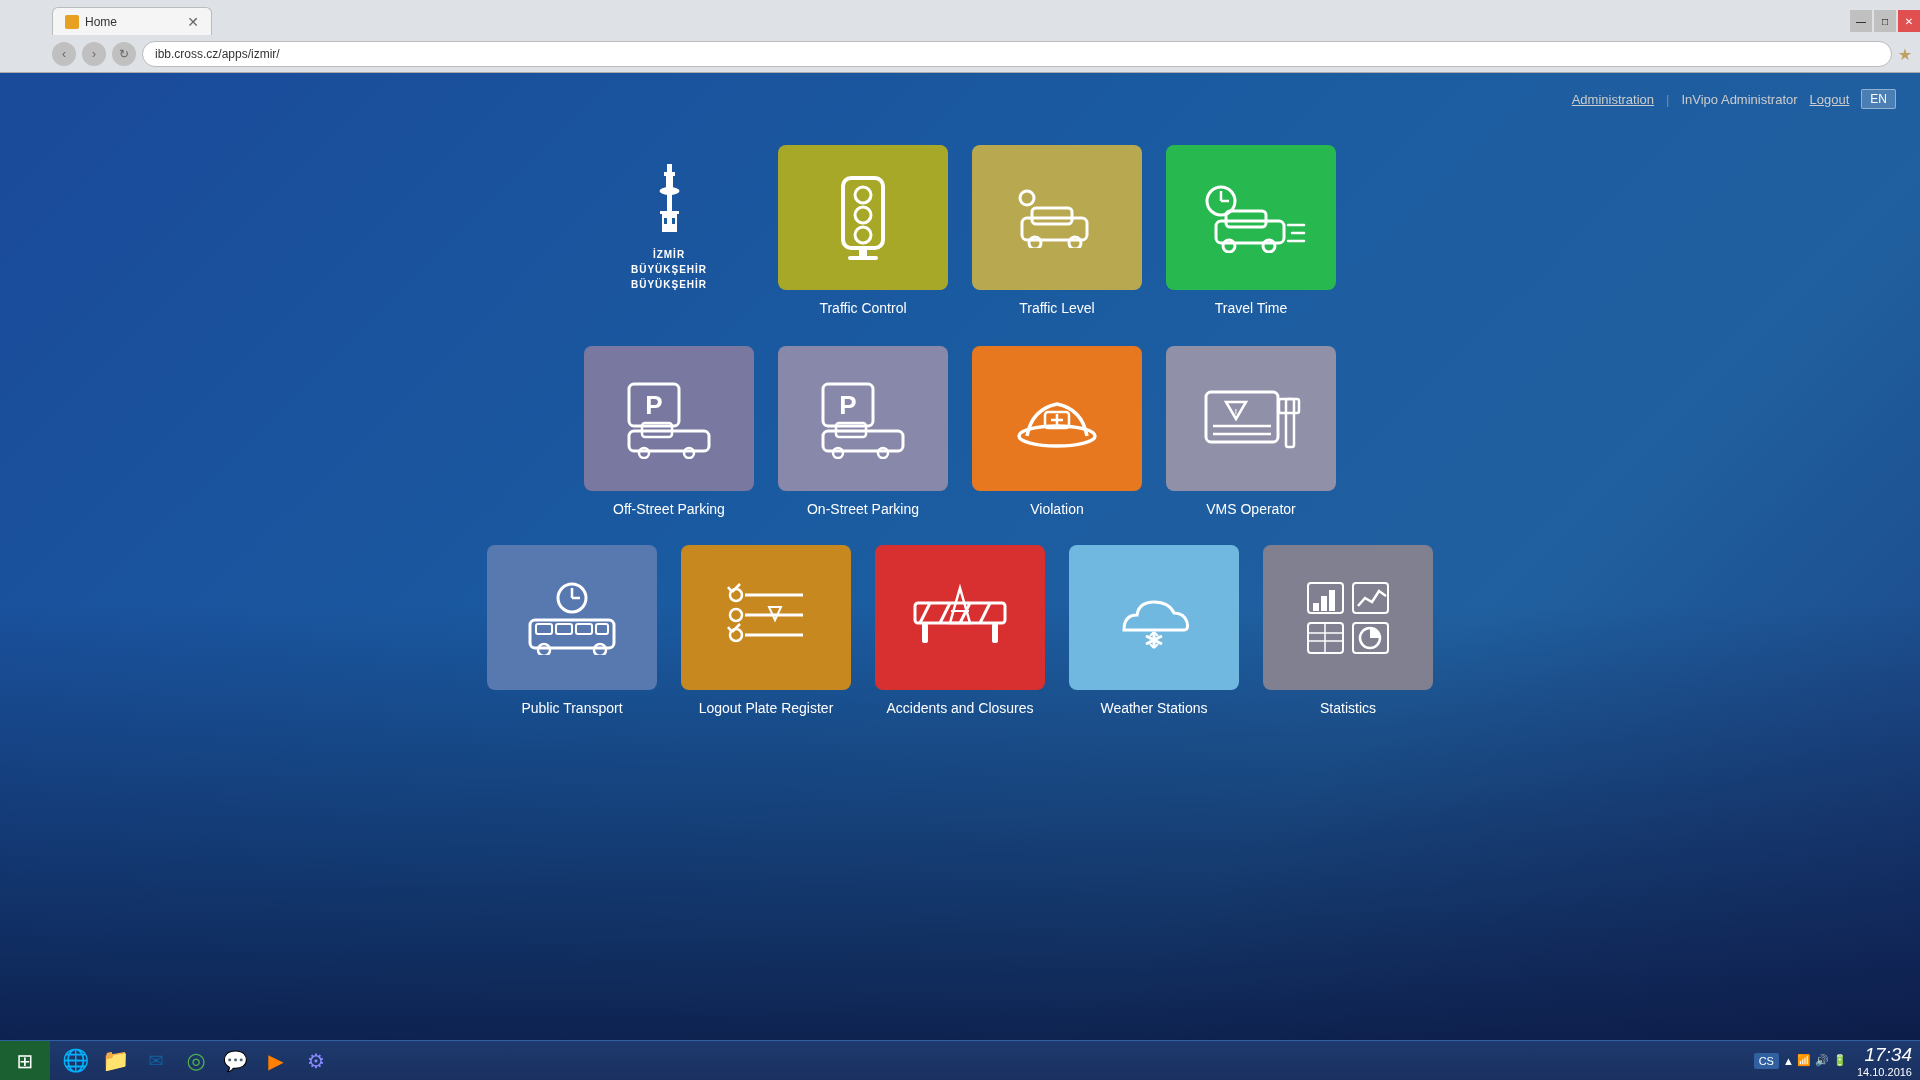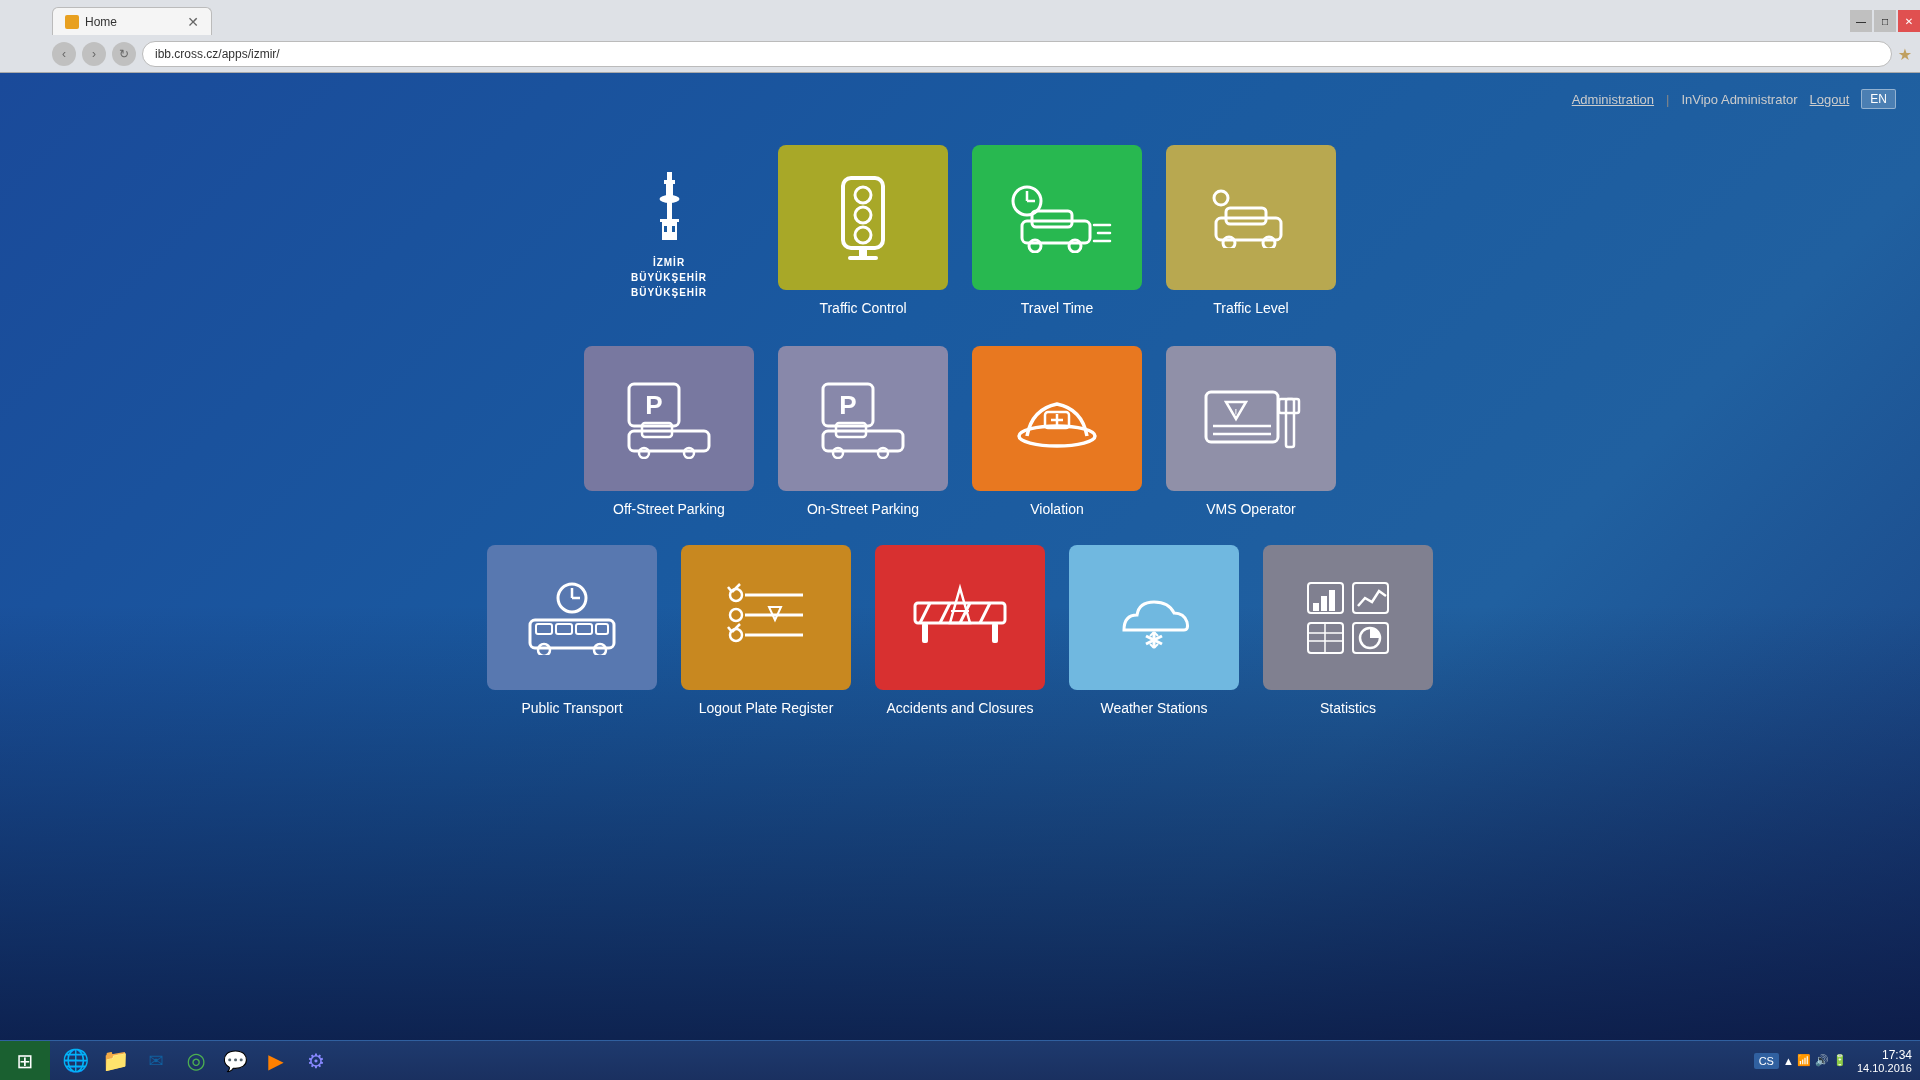--- a/index.html
+++ b/index.html
@@ -327,21 +327,21 @@
     <a class="nav-link">Logout</a>
     <button class="lang-btn">EN</button>
   </div>
 
   <div class="content">
     <div class="all-rows">
 
       <div class="row1">
 
         <div class="tile" style="justify-content:center; padding-top:10px;">
-          <div style="width:170px; height:145px; display:flex; align-items:flex-end; justify-content:center;">
+          <div style="width:170px; height:145px; display:flex; align-items:center; justify-content:center;">
             <div style="text-align:center; color:white;">
               
               <svg width="55" height="75" viewBox="0 0 55 75">
                 <rect x="25" y="0" width="5" height="8" fill="white"></rect>
                 <rect x="22" y="8" width="11" height="4" fill="white"></rect>
                 <rect x="24" y="12" width="7" height="15" fill="white"></rect>
                 <ellipse cx="27.5" cy="27" rx="10" ry="4" fill="white"></ellipse>
                 <rect x="25" y="27" width="5" height="20" fill="white"></rect>
                 <rect x="18" y="47" width="19" height="3" fill="white"></rect>
                 <rect x="20" y="50" width="15" height="18" fill="white"></rect>
@@ -366,53 +366,53 @@
               <circle cx="30" cy="42" r="8" fill="none" stroke="white" stroke-width="3"></circle>
               <circle cx="30" cy="62" r="8" fill="none" stroke="white" stroke-width="3"></circle>
               <rect x="26" y="75" width="8" height="10" fill="white"></rect>
               <rect x="15" y="83" width="30" height="4" rx="2" fill="white"></rect>
             </svg>
           </div>
           <div class="tile-label">Traffic Control</div>
         </div>
 
         <div class="tile">
+          <div class="tile-icon tile-tan">
+            <svg width="100" height="60" viewBox="0 0 100 60">
+
+              <circle cx="20" cy="10" r="7" fill="none" stroke="white" stroke-width="3"></circle>
+
+              <rect x="15" y="30" width="65" height="22" rx="5" fill="none" stroke="white" stroke-width="3"></rect>
+              <rect x="25" y="20" width="40" height="16" rx="4" fill="none" stroke="white" stroke-width="3"></rect>
+              <circle cx="28" cy="55" r="6" fill="none" stroke="white" stroke-width="3"></circle>
+              <circle cx="68" cy="55" r="6" fill="none" stroke="white" stroke-width="3"></circle>
+            </svg>
+          </div>
+          <div class="tile-label">Traffic Level</div>
+        </div>
+
+        <div class="tile">
           <div class="tile-icon tile-green">
             <svg width="110" height="70" viewBox="0 0 110 70">
 
               <circle cx="25" cy="18" r="14" fill="none" stroke="white" stroke-width="3"></circle>
               <line x1="25" y1="8" x2="25" y2="18" stroke="white" stroke-width="2.5"></line>
               <line x1="25" y1="18" x2="33" y2="18" stroke="white" stroke-width="2.5"></line>
 
               <rect x="20" y="38" width="68" height="22" rx="5" fill="none" stroke="white" stroke-width="3"></rect>
               <rect x="30" y="28" width="40" height="16" rx="4" fill="none" stroke="white" stroke-width="3"></rect>
               <circle cx="33" cy="63" r="6" fill="none" stroke="white" stroke-width="3"></circle>
               <circle cx="73" cy="63" r="6" fill="none" stroke="white" stroke-width="3"></circle>
 
               <line x1="92" y1="42" x2="108" y2="42" stroke="white" stroke-width="2.5" stroke-linecap="round"></line>
               <line x1="96" y1="50" x2="108" y2="50" stroke="white" stroke-width="2.5" stroke-linecap="round"></line>
               <line x1="92" y1="58" x2="108" y2="58" stroke="white" stroke-width="2.5" stroke-linecap="round"></line>
             </svg>
           </div>
           <div class="tile-label">Travel Time</div>
-        </div>
-
-        <div class="tile">
-          <div class="tile-icon tile-tan">
-            <svg width="100" height="60" viewBox="0 0 100 60">
-
-              <circle cx="20" cy="10" r="7" fill="none" stroke="white" stroke-width="3"></circle>
-
-              <rect x="15" y="30" width="65" height="22" rx="5" fill="none" stroke="white" stroke-width="3"></rect>
-              <rect x="25" y="20" width="40" height="16" rx="4" fill="none" stroke="white" stroke-width="3"></rect>
-              <circle cx="28" cy="55" r="6" fill="none" stroke="white" stroke-width="3"></circle>
-              <circle cx="68" cy="55" r="6" fill="none" stroke="white" stroke-width="3"></circle>
-            </svg>
-          </div>
-          <div class="tile-label">Traffic Level</div>
         </div>
       </div>
 
       <div class="grid-row" style="margin-bottom:28px;">
 
         <div class="tile">
           <div class="tile-icon tile-blue-gray">
             <svg width="90" height="80" viewBox="0 0 90 80">
               <rect x="5" y="5" width="50" height="42" rx="5" fill="none" stroke="white" stroke-width="3"></rect>
               <text x="30" y="35" font-size="26" fill="white" font-weight="bold" text-anchor="middle" font-family="Arial">P</text>
@@ -601,17 +601,17 @@
     <div class="taskbar-icon" style="color:#ff8000; font-size:20px;">▶</div>
     <div class="taskbar-icon" style="color:#8888ff; font-size:20px;">⚙</div>
   </div>
   <div class="taskbar-sys">
     <span style="background:#3060a0; padding:2px 5px; border-radius:2px;">CS</span>
     <span>▲</span>
     <span>📶</span>
     <span>🔊</span>
     <span>🔋</span>
     <div style="text-align:right; padding-left:6px;">
-      <div style="font-size:12px;">17:34</div>
+      <div style="font-size:19px;font-style:italic;">17:34</div>
       <div style="font-size:11px;">14.10.2016</div>
     </div>
   </div>
 </div>
 
 </body></html>

